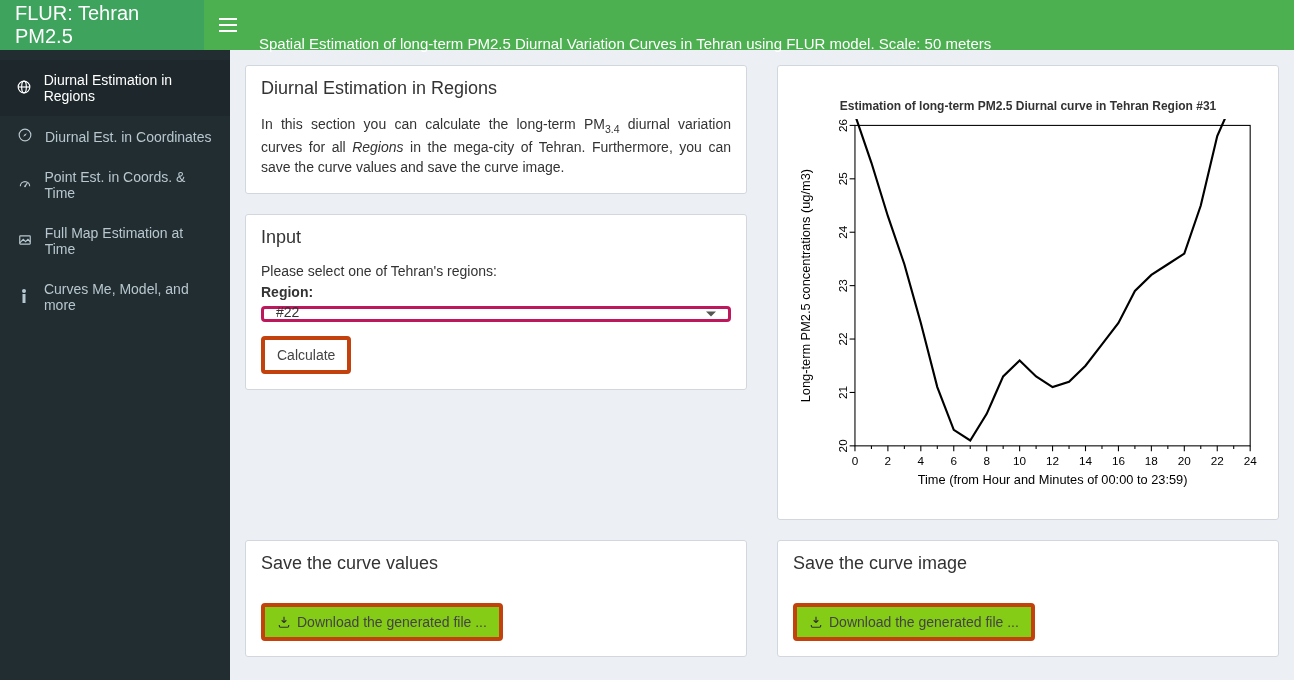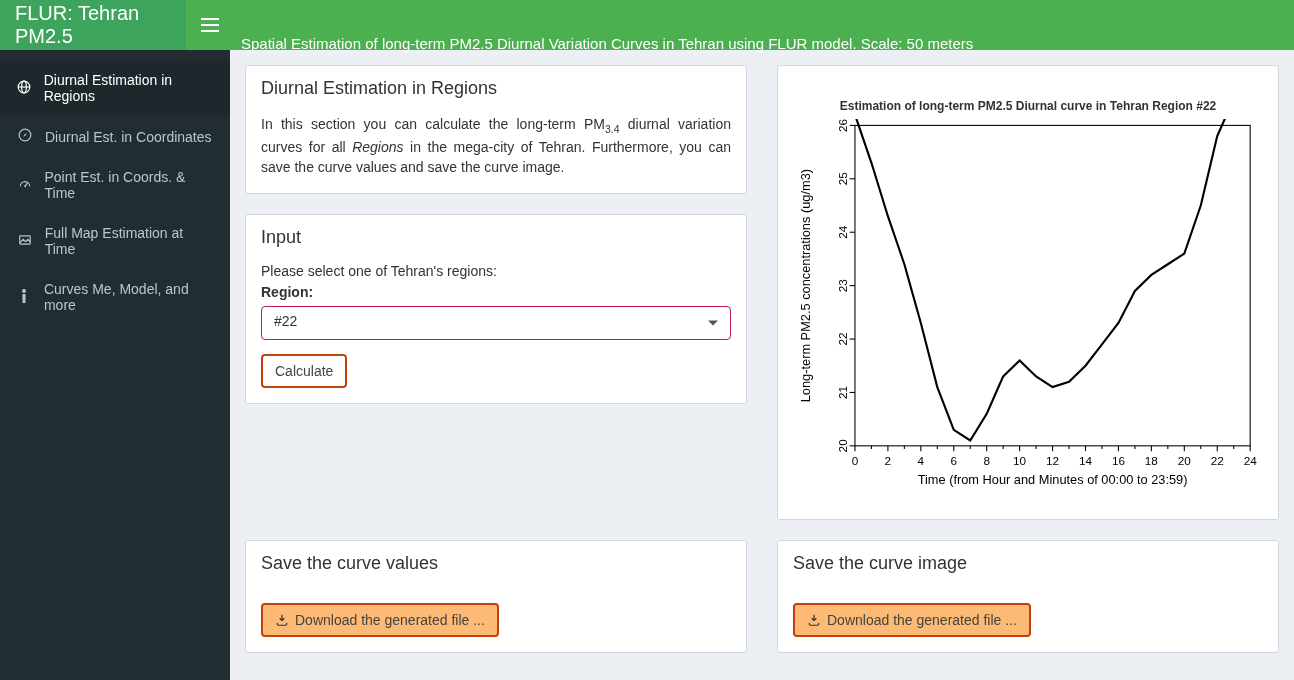--- a/index.html
+++ b/index.html
@@ -2,21 +2,21 @@
 <html><head>
 <meta charset="utf-8">
 <style>
   * { box-sizing: border-box; margin: 0; padding: 0; }
   html, body { height: 100%; font-family: "Helvetica Neue", Helvetica, Arial, sans-serif; font-size: 14px; color: #333; }
   body { display: flex; flex-direction: column; background: #ecf0f5; }
 
   
   .top { display: flex; height: 50px; }
   .logo {
-    width: 186px; background: #3da35d; color: #fff; display: flex; align-items: center;
+    width: 204px; background: #3da35d; color: #fff; display: flex; align-items: center;
     padding: 0 15px; font-size: 20px; font-weight: 400;
   }
   .navbar {
     flex: 1; background: #4caf50; color: #fff; display: flex; align-items: center; padding: 0 15px;
   }
   .hamburger { width: 18px; height: 14px; margin-right: 22px; cursor: pointer; display:inline-block; }
   .hamburger span { display:block; height:2px; background:#fff; margin-bottom:4px; }
   .navbar-title { font-size: 15px; margin-top: 36px; }
 
   
@@ -43,34 +43,34 @@
   }
   .box-header { padding: 12px 15px 0 15px; }
   .box-title { font-size: 18px; font-weight: 400; color:#333; }
   .box-body { padding: 15px; }
   .box-body p { line-height: 1.45; color:#333; text-align: justify;}
   .box-body p em { font-style: italic; }
   sub { font-size: 75%; }
 
   label.bold { font-weight: 700; display:block; margin: 5px 0 6px; }
   .sel-wrap {
-    position: relative; border: 1px solid #be185d; border-radius: 4px; height: 34px;
+    position: relative; border: 3px solid #be185d; border-radius: 4px; height: 16px;
     display:flex; align-items:center; padding: 0 30px 4px 12px; background:#fff; cursor:pointer;
   }
   .sel-caret {
     position:absolute; right:12px; top:50%; transform:translateY(-50%);
     width:0; height:0; border-left:5px solid transparent; border-right:5px solid transparent;
     border-top:5px solid #555;
   }
   .btn {
     display:inline-flex; align-items:center; gap:6px;
-    background:#fff; border:2px solid #c2410c; border-radius:4px;
+    background:#fff; border:4px solid #c2410c; border-radius:4px;
     padding: 7px 12px; font-size:14px; color:#444; cursor:pointer; margin-top:14px;
   }
-  .btn.dl { background:#fdba74; }
+  .btn.dl { background:#84cc16; }
   .dl-icon { width:14px; height:14px; }
 
   
   .chart-wrap { width: 100%; }
   .chart-title { text-align:center; font-weight:700; font-size:12px; margin: 18px 0 6px; }
   svg.plot { width: 100%; height: auto; display:block; }
   .seriesline { fill:none; stroke:#000; stroke-width:2; }
   .axlabel { font-size: 12px; fill:#000; }
 </style>
 </head>
@@ -166,21 +166,21 @@
             </div>
             <button class="btn">Calculate</button>
           </div>
         </div>
       </div>
 
       <div class="col">
         <div class="box">
           <div class="box-body">
             <div class="chart-wrap">
-              <div class="chart-title">Estimation of long-term PM2.5 Diurnal curve in Tehran Region #22</div>
+              <div class="chart-title">Estimation of long-term PM2.5 Diurnal curve in Tehran Region #31</div>
               <svg class="plot" viewBox="0 0 440 360">
                 <g id="chart-g">
                     <rect x="58" y="6" width="370" height="300" fill="none" stroke="#000" stroke-width="1"></rect>
                     <line x1="58" y1="306" x2="58" y2="311" stroke="#000"></line>
                     <text x="58" y="324" text-anchor="middle" font-size="11">0</text>
                     <line x1="88.83333333333333" y1="306" x2="88.83333333333333" y2="311" stroke="#000"></line>
                     <text x="88.83333333333333" y="324" text-anchor="middle" font-size="11">2</text>
                     <line x1="119.66666666666666" y1="306" x2="119.66666666666666" y2="311" stroke="#000"></line>
                     <text x="119.66666666666666" y="324" text-anchor="middle" font-size="11">4</text>
                     <line x1="150.5" y1="306" x2="150.5" y2="311" stroke="#000"></line>

